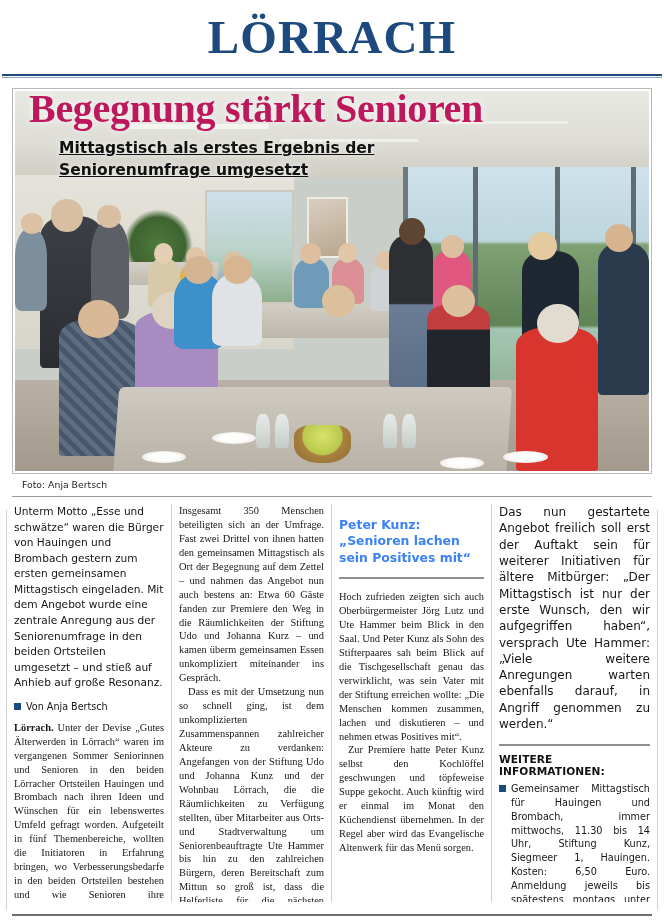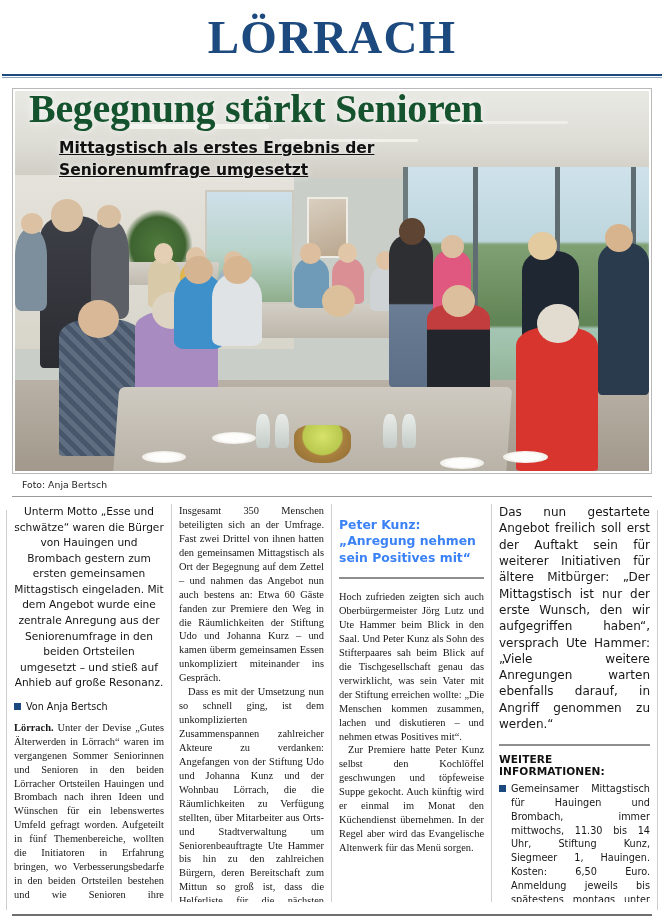--- a/index.html
+++ b/index.html
@@ -149,21 +149,21 @@
   }
 
   .photo-headline {
     position: absolute;
     left: 14px;
     top: -4px;
     font-family: "Liberation Serif", serif;
     font-weight: 700;
     font-size: 40px;
     line-height: 1.08;
-    color: #14532d;
+    color: #be185d;
     letter-spacing: -0.3px;
     text-shadow: 0 0 6px rgba(255,255,255,.55), 0 0 14px rgba(255,255,255,.45);
   }
   .photo-subhead {
     position: absolute;
     left: 44px;
     top: 46px;
     font-family: "DejaVu Sans", sans-serif;
     font-weight: 700;
     font-size: 15.5px;
@@ -207,21 +207,21 @@
     position: relative;
   }
   .col:first-child { padding-left: 2px; }
   .col:last-child { border-right: none; padding-right: 2px; }
 
   .lead {
     font-family: "DejaVu Sans", sans-serif;
     font-size: 10.6px;
     line-height: 1.47;
     color: #141414;
-    text-align: center;
+    text-align: left;
     margin: 0 0 10px 0;
   }
   .byline {
     font-family: "DejaVu Sans", sans-serif;
     font-size: 9.6px;
     color: #141414;
     display: flex;
     align-items: center;
     gap: 5px;
     margin-bottom: 9px;
@@ -425,21 +425,21 @@
   </div>
 
   <div class="col">
     <p class="body">Insgesamt 350 Menschen beteiligten sich an der Umfrage. Fast zwei Drittel von ihnen hatten den gemeinsamen Mittagstisch als Ort der Begegnung auf dem Zettel – und nahmen das Angebot nun auch bestens an: Etwa 60 Gäste fanden zur Premiere den Weg in die Räumlichkeiten der Stiftung Udo und Johanna Kurz – und kamen überm gemeinsamen Essen unkompliziert miteinander ins Gespräch.</p>
     <p class="body">Dass es mit der Umsetzung nun so schnell ging, ist dem unkomplizierten Zusammenspannen zahlreicher Akteure zu verdanken: Angefangen von der Stiftung Udo und Johanna Kunz und der Wohnbau Lörrach, die die Räumlichkeiten zu Verfügung stellten, über Mitarbeiter aus Orts- und Stadtverwaltung um Seniorenbeauftragte Ute Hammer bis hin zu den zahlreichen Bürgern, deren Bereitschaft zum Mittun so groß ist, dass die Helferliste für die nächsten Wochen bereits komplett ist.</p>
   </div>
 
   <div class="col">
     <div class="pullquote">
       <span class="pullquote-attrib">Peter Kunz:</span>
-      <span class="pullquote-attrib">„Anregung nehmen</span>
+      <span class="pullquote-attrib">„Senioren lachen</span>
       <span class="pullquote-attrib">sein Positives mit“</span>
     </div>
     <div class="pullquote-rule"></div>
     <p class="body">Hoch zufrieden zeigten sich auch Oberbürgermeister Jörg Lutz und Ute Hammer beim Blick in den Saal. Und Peter Kunz als Sohn des Stifterpaares sah beim Blick auf die Tischgesellschaft genau das verwirklicht, was sein Vater mit der Stiftung erreichen wollte: „Die Menschen kommen zusammen, lachen und diskutieren – und nehmen etwas Positives mit“.</p>
     <p class="body">Zur Premiere hatte Peter Kunz selbst den Kochlöffel geschwungen und töpfeweise Suppe gekocht. Auch künftig wird er einmal im Monat den Küchendienst übernehmen. In der Regel aber wird das Evangelische Altenwerk für das Menü sorgen.</p>
   </div>
 
   <div class="col">
     <p class="body-sans">Das nun gestartete Angebot freilich soll erst der Auftakt sein für weiterer Initiativen für ältere Mitbürger: „Der Mittagstisch ist nur der erste Wunsch, den wir aufgegriffen haben“, versprach Ute Hammer: „Viele weitere Anregungen warten ebenfalls darauf, in Angriff genommen zu werden.“</p>
     <div class="infobox-rule"></div>

